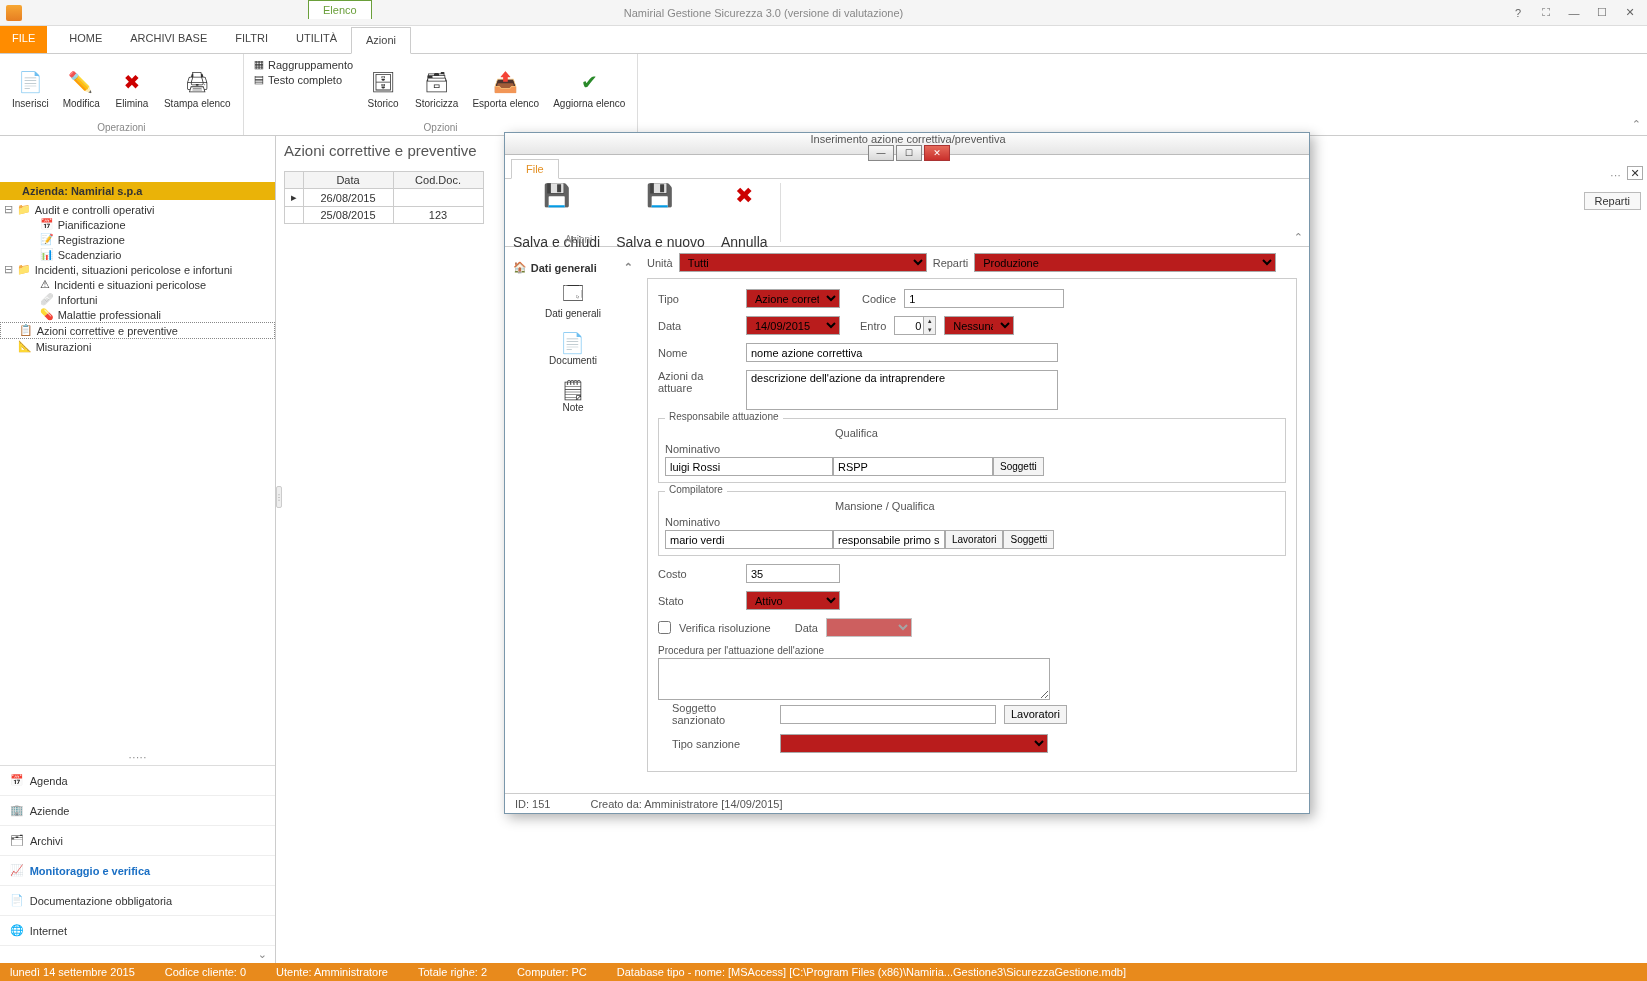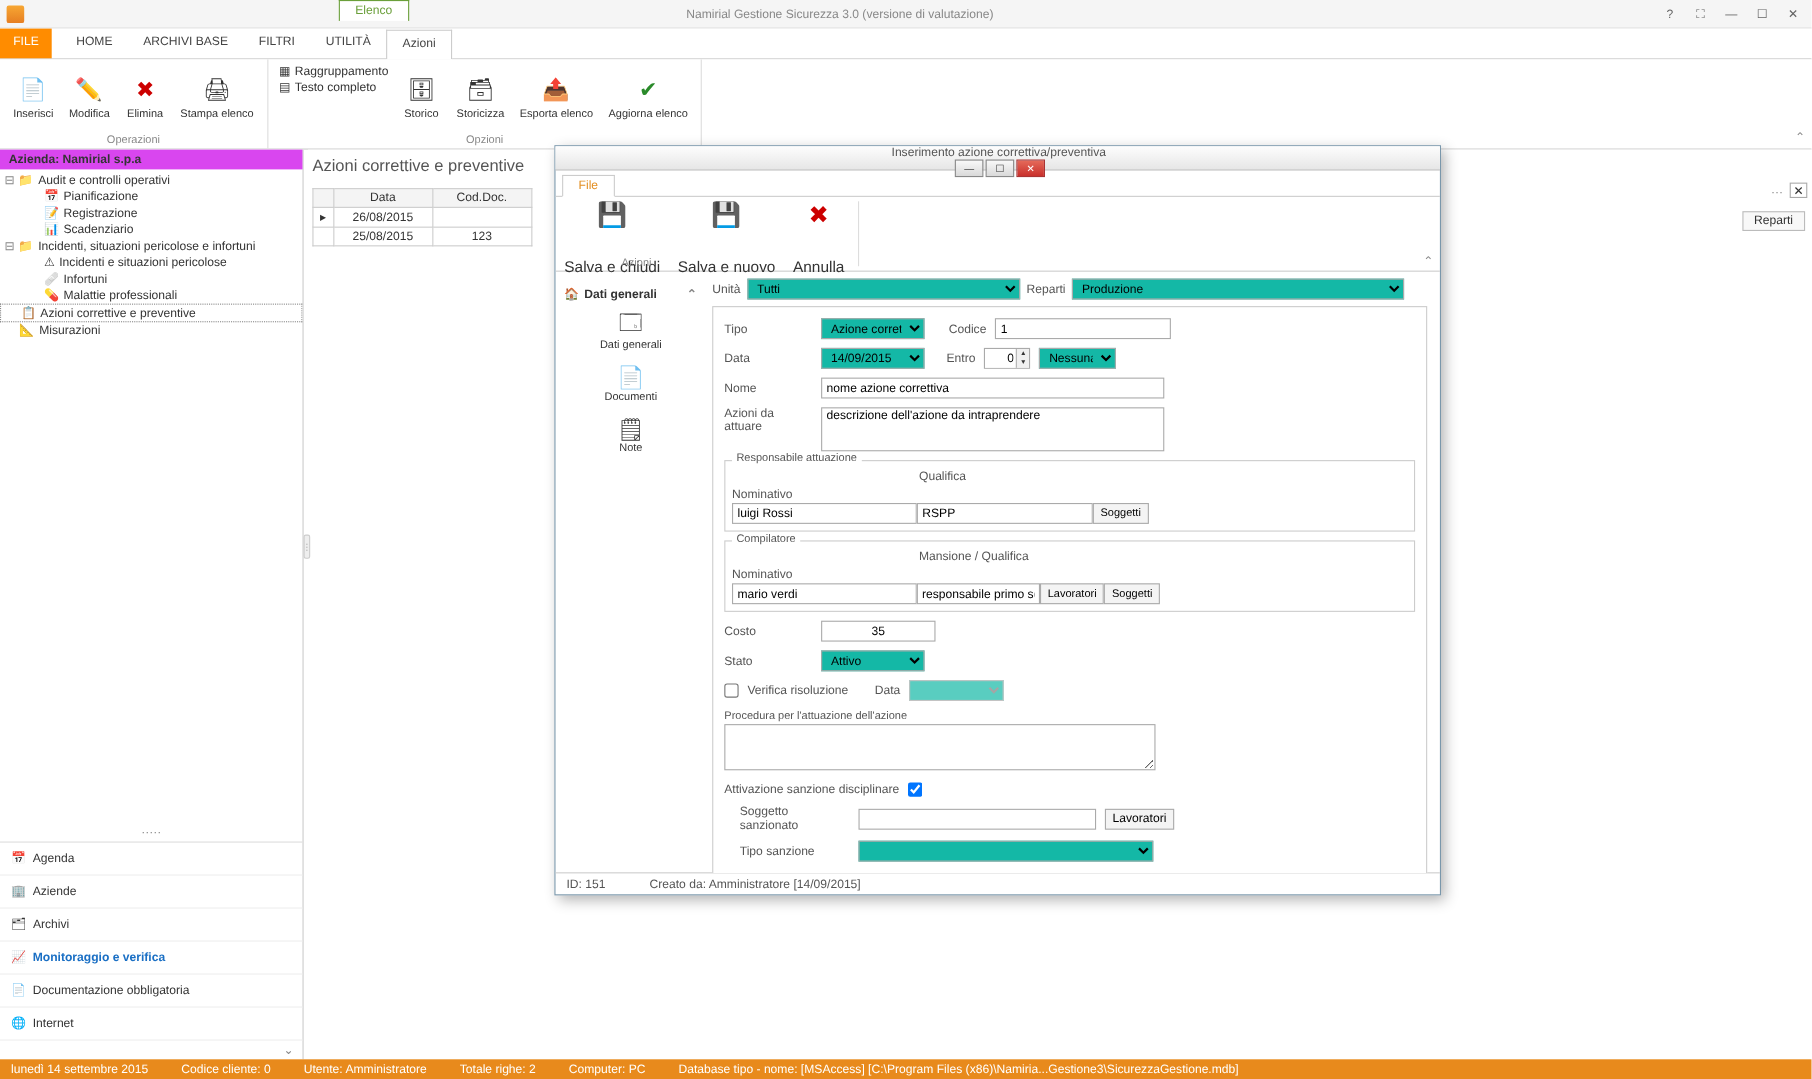--- a/index.html
+++ b/index.html
@@ -28,21 +28,21 @@
 .ribbon .group .label { text-align: center; color: #888; font-size: 10px; padding: 2px 0; }
 .ribbon .btn { display: flex; flex-direction: column; align-items: center; justify-content: center; padding: 0 6px; cursor: pointer; min-width: 48px; }
 .ribbon .btn .ico { width: 28px; height: 28px; display: flex; align-items: center; justify-content: center; font-size: 20px; }
 .ribbon .btn .lbl { font-size: 10px; text-align: center; color: #333; line-height: 11px; margin-top: 2px; }
 .ribbon .smallbtns { display: flex; flex-direction: column; gap: 2px; padding: 2px 4px; }
 .ribbon .smallbtn { display: flex; align-items: center; gap: 4px; cursor: pointer; }
 .ribbon .collapse { position: absolute; right: 6px; bottom: 4px; color: #888; cursor: pointer; }
 
 
 .leftpane { position: absolute; top: 136px; left: 0; width: 276px; bottom: 18px; background: #fff; border-right: 1px solid #ccc; display: flex; flex-direction: column; }
-.leftpane .company { font-weight: bold; padding: 3px 8px; background: #d946ef; }
+.leftpane .company { font-weight: bold; padding: 3px 22px; background: #eab308; margin-top: 46px; }
 .leftpane .tree { flex: 1; padding: 2px 0; overflow: auto; }
 .leftpane .tree .node { padding: 1px 4px 1px 20px; cursor: pointer; display: flex; align-items: center; gap: 4px; }
 .leftpane .tree .node .exp { width: 9px; text-align: center; color: #888; margin-left: -14px; }
 .leftpane .tree .node.selected { background: #fff; border: 1px dotted #888; }
 .leftpane .tree .node.level1 { padding-left: 18px; }
 .leftpane .tree .node.level2 { padding-left: 40px; }
 .leftpane .dots { text-align: center; color: #888; padding: 2px; }
 .leftpane .bottomlinks { border-top: 1px solid #ddd; }
 .leftpane .bottomlinks .bl { padding: 8px 10px; border-bottom: 1px solid #eee; display: flex; align-items: center; gap: 6px; cursor: pointer; }
 .leftpane .bottomlinks .bl.active { color: #1a6fc4; font-weight: bold; }
@@ -98,21 +98,21 @@
 .dialog .subgroup .hdr { display: flex; color: #555; font-size: 10px; margin-top: 4px; }
 .dialog .subgroup .hdr div:first-child { width: 170px; margin-top: 16px; }
 .dialog .subgroup .vals { display: flex; align-items: center; gap: 0; margin-top: 2px; }
 .dialog .subgroup .vals input { border: 1px solid #aaa; height: 19px; padding: 0 4px; }
 .dialog .subgroup .minibtn { border: 1px solid #aaa; background: #f4f4f4; height: 19px; padding: 0 6px; cursor: pointer; font-size: 10px; }
 .dialog .footer { height: 20px; border-top: 1px solid #ccc; display: flex; align-items: center; gap: 40px; padding: 0 10px; color: #555; font-size: 10px; }
 
 
 .statusbar { position: absolute; bottom: 0; left: 0; right: 0; height: 18px; background: #e88a1c; color: #fff; display: flex; align-items: center; gap: 30px; padding: 0 10px; font-size: 10px; }
 
-select { background: #14b8a6; }
+select { background: #b91c1c; }
 .spinbox { display: inline-flex; border: 1px solid #aaa; height: 19px; }
 .spinbox input { border: none; width: 28px; text-align: right; padding-right: 2px; }
 .spinbox .arrows { display: flex; flex-direction: column; width: 12px; border-left: 1px solid #aaa; }
 .spinbox .arrows div { flex: 1; font-size: 6px; text-align: center; line-height: 8px; background: #f0f0f0; cursor: pointer; }
 </style>
 </head>
 <body>
 
 <div class="titlebar">
   <div class="appicon"></div>
@@ -350,38 +350,34 @@
             </div>
           <div class="vals">
             <input type="text" style="width: 168px;" value="mario verdi">
             <input type="text" style="width: 112px;" value="responsabile primo soccorso">
             <button class="minibtn">Lavoratori</button>
             <button class="minibtn">Soggetti</button>
           </div>
         </div>
         <div class="row">
           <label>Costo</label>
-          <input type="text" style="width: 104px; text-align: center;" value="35">
+          <input type="text" style="width: 94px; text-align: left;" value="35">
         </div>
         <div class="row">
           <label>Stato</label>
           <select style="width:94px"><option>Attivo</option></select>
         </div>
         <div class="row">
           <input type="checkbox" style="">
           <label style="width:auto">Verifica risoluzione</label>
           <label style="width:auto;margin-left:16px">Data</label>
           <select style="width:86px" disabled=""><option></option></select>
         </div>
         <div style="color:#555;font-size:10px;margin-bottom:2px">Procedura per l'attuazione dell'azione</div>
         <textarea style="width: 392px; height: 42px; border: 1px solid rgb(170, 170, 170);"></textarea>
-        <div class="row" style="margin-top:8px">
-          <label style="width:auto">Attivazione sanzione disciplinare</label>
-          <input type="checkbox" checked="" style="">
-        </div>
         <div class="row" style="padding-left:14px">
           <label style="width:100px">Soggetto sanzionato</label>
           <input type="text" style="width: 216px;">
           <button class="minibtn" style="border:1px solid #aaa;background:#f4f4f4;height:19px;padding:0 6px">Lavoratori</button>
         </div>
         <div class="row" style="padding-left:14px">
           <label style="width:100px">Tipo sanzione</label>
           <select style="width:268px"><option></option></select>
         </div>
       </div>

